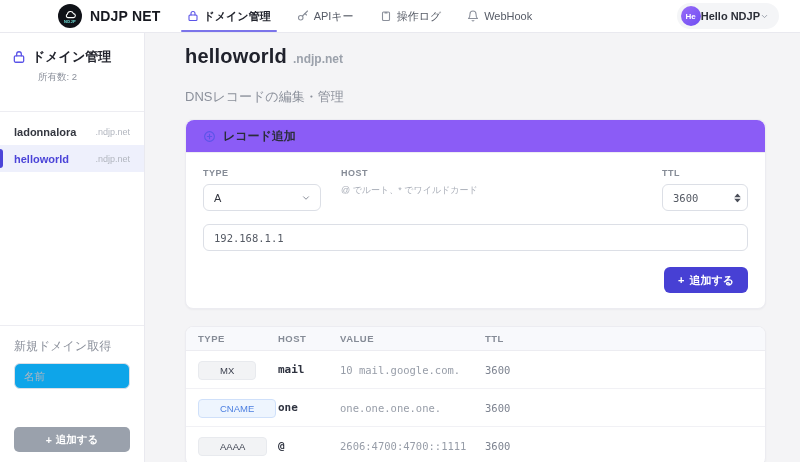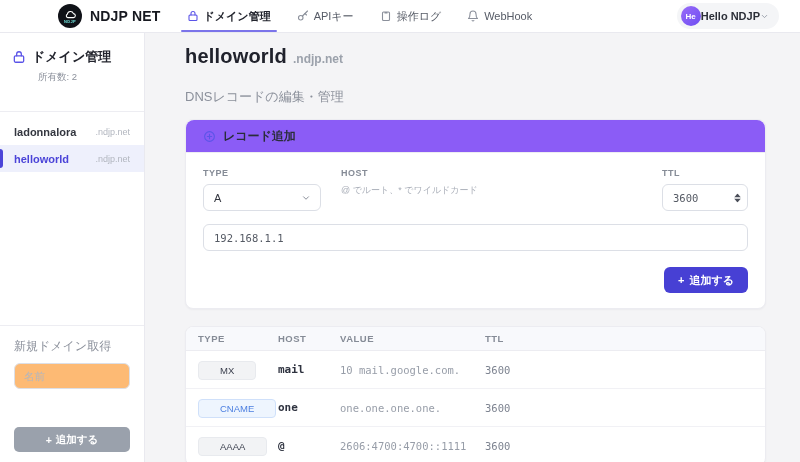--- a/index.html
+++ b/index.html
@@ -76,21 +76,21 @@
   .sb-item.item-active .sb-item-name { color:#4b44d8; }
   .sb-item.item-active::before {
     content:""; position:absolute; left:0; top:4px; bottom:4px; width:3px;
     background:#4b44d8; border-radius:0 3px 3px 0;
   }
   .sb-bottom { margin-top:auto; }
   .sb-bottom-inner { padding:12px 14px 10px; }
   .sb-new-label { font-size:12px; color:#8b909b; }
   .sb-new-input {
     margin-top:8px; width:100%; height:26px; border:1px solid #dcdfe6; border-radius:6px;
-    padding:0 9px; font-size:10.5px; color:#33363f; outline:none; background:#fdba74;
+    padding:0 9px; font-size:10.5px; color:#33363f; outline:none; background:#0ea5e9;
     font-family:"Liberation Sans", sans-serif;
   }
   .sb-new-input::placeholder { color:#b2b6bf; }
   .sb-add-btn {
     margin-top:38px; width:100%; height:25px; border:none; border-radius:5px;
     background:#9aa1ac; color:#ffffff; font-size:10.5px; font-weight:bold;
     display:flex; align-items:center; justify-content:center; gap:4px; cursor:pointer;
     font-family:"Liberation Sans", sans-serif;
   }
 

